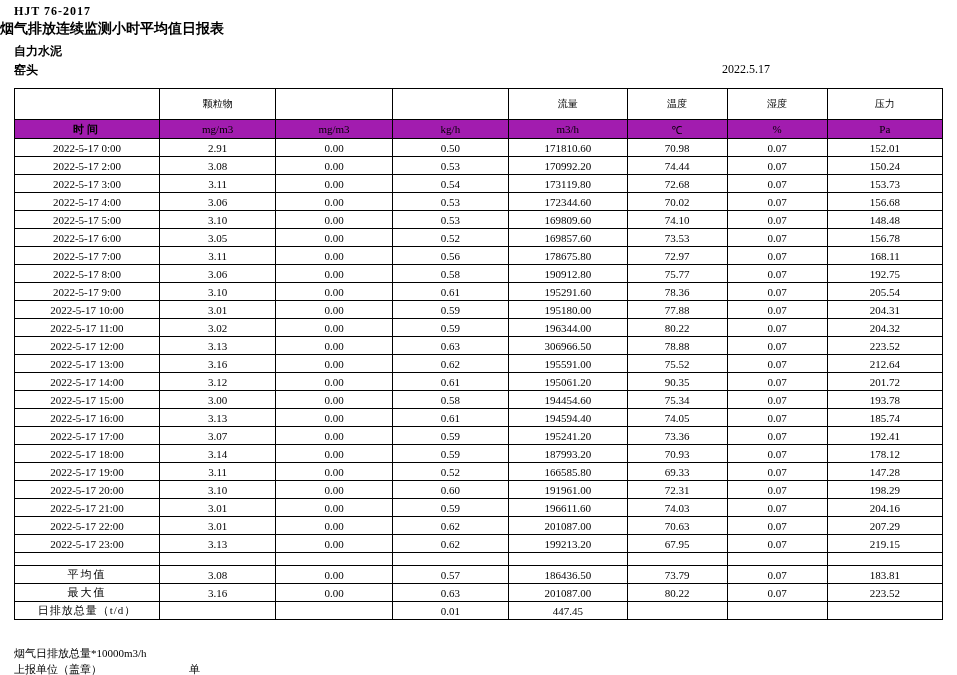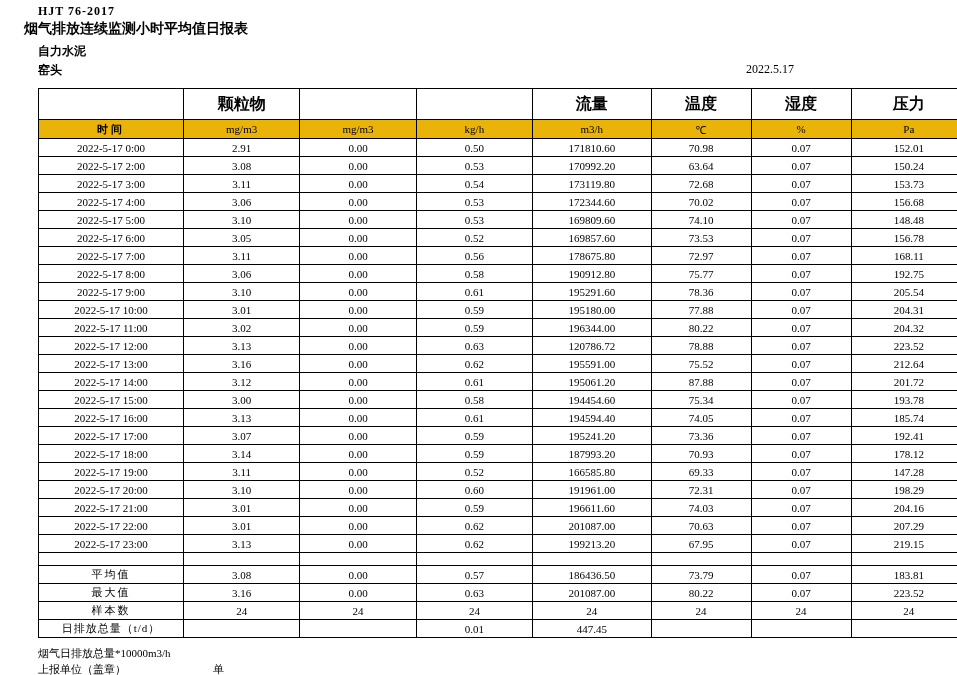--- a/index.html
+++ b/index.html
@@ -12,21 +12,20 @@
     height: 675px;
     font-family: "Liberation Sans", sans-serif;
     color: #000000;
     position: relative;
     overflow: hidden;
   }
   .page {
     position: relative;
     width: 762px;
     height: 675px;
-    margin-left: 24px;
   }
   .std-code {
     position: absolute;
     left: 14px;
     top: 4px;
     font-size: 12px;
     font-weight: bold;
     letter-spacing: 1px;
     font-family: "Liberation Serif", serif;
   }
@@ -75,25 +74,25 @@
     border: 1px solid #000000;
     font-size: 11px;
     text-align: center;
     height: 17px;
     padding: 0;
     white-space: nowrap;
     overflow: hidden;
   }
   tr.pollutant-row td {
     height: 30px;
-    font-size: 16px;
-    font-weight: bold;
+    font-size: 10px;
+    font-weight: normal;
   }
   tr.unit-row td {
-    background: #eab308;
+    background: #a21caf;
     height: 18px;
   }
   tr.unit-row td.time-head {
     font-weight: bold;
     letter-spacing: 3px;
   }
   tr.data-row td.time-cell {
     font-size: 11px;
   }
   tr.blank-row td {
@@ -181,21 +180,21 @@
           <td>70.98</td>
           <td>0.07</td>
           <td>152.01</td>
         </tr>
         <tr class="data-row">
           <td class="time-cell">2022-5-17 2:00</td>
           <td>3.08</td>
           <td>0.00</td>
           <td>0.53</td>
           <td>170992.20</td>
-          <td>63.64</td>
+          <td>74.44</td>
           <td>0.07</td>
           <td>150.24</td>
         </tr>
         <tr class="data-row">
           <td class="time-cell">2022-5-17 3:00</td>
           <td>3.11</td>
           <td>0.00</td>
           <td>0.54</td>
           <td>173119.80</td>
           <td>72.68</td>
@@ -280,42 +279,42 @@
           <td>196344.00</td>
           <td>80.22</td>
           <td>0.07</td>
           <td>204.32</td>
         </tr>
         <tr class="data-row">
           <td class="time-cell">2022-5-17 12:00</td>
           <td>3.13</td>
           <td>0.00</td>
           <td>0.63</td>
-          <td>120786.72</td>
+          <td>306966.50</td>
           <td>78.88</td>
           <td>0.07</td>
           <td>223.52</td>
         </tr>
         <tr class="data-row">
           <td class="time-cell">2022-5-17 13:00</td>
           <td>3.16</td>
           <td>0.00</td>
           <td>0.62</td>
           <td>195591.00</td>
           <td>75.52</td>
           <td>0.07</td>
           <td>212.64</td>
         </tr>
         <tr class="data-row">
           <td class="time-cell">2022-5-17 14:00</td>
           <td>3.12</td>
           <td>0.00</td>
           <td>0.61</td>
           <td>195061.20</td>
-          <td>87.88</td>
+          <td>90.35</td>
           <td>0.07</td>
           <td>201.72</td>
         </tr>
         <tr class="data-row">
           <td class="time-cell">2022-5-17 15:00</td>
           <td>3.00</td>
           <td>0.00</td>
           <td>0.58</td>
           <td>194454.60</td>
           <td>75.34</td>
@@ -424,30 +423,20 @@
         </tr>
         <tr class="summary-row">
           <td class="label">最大值</td>
           <td>3.16</td>
           <td>0.00</td>
           <td>0.63</td>
           <td>201087.00</td>
           <td>80.22</td>
           <td>0.07</td>
           <td>223.52</td>
-        </tr>
-        <tr class="summary-row">
-          <td class="label">样本数</td>
-          <td>24</td>
-          <td>24</td>
-          <td>24</td>
-          <td>24</td>
-          <td>24</td>
-          <td>24</td>
-          <td>24</td>
         </tr>
         <tr class="total-row">
           <td class="total-note">日排放总量（t/d）</td>
           <td></td>
           <td></td>
           <td>0.01</td>
           <td>447.45</td>
           <td></td>
           <td></td>
           <td></td>

